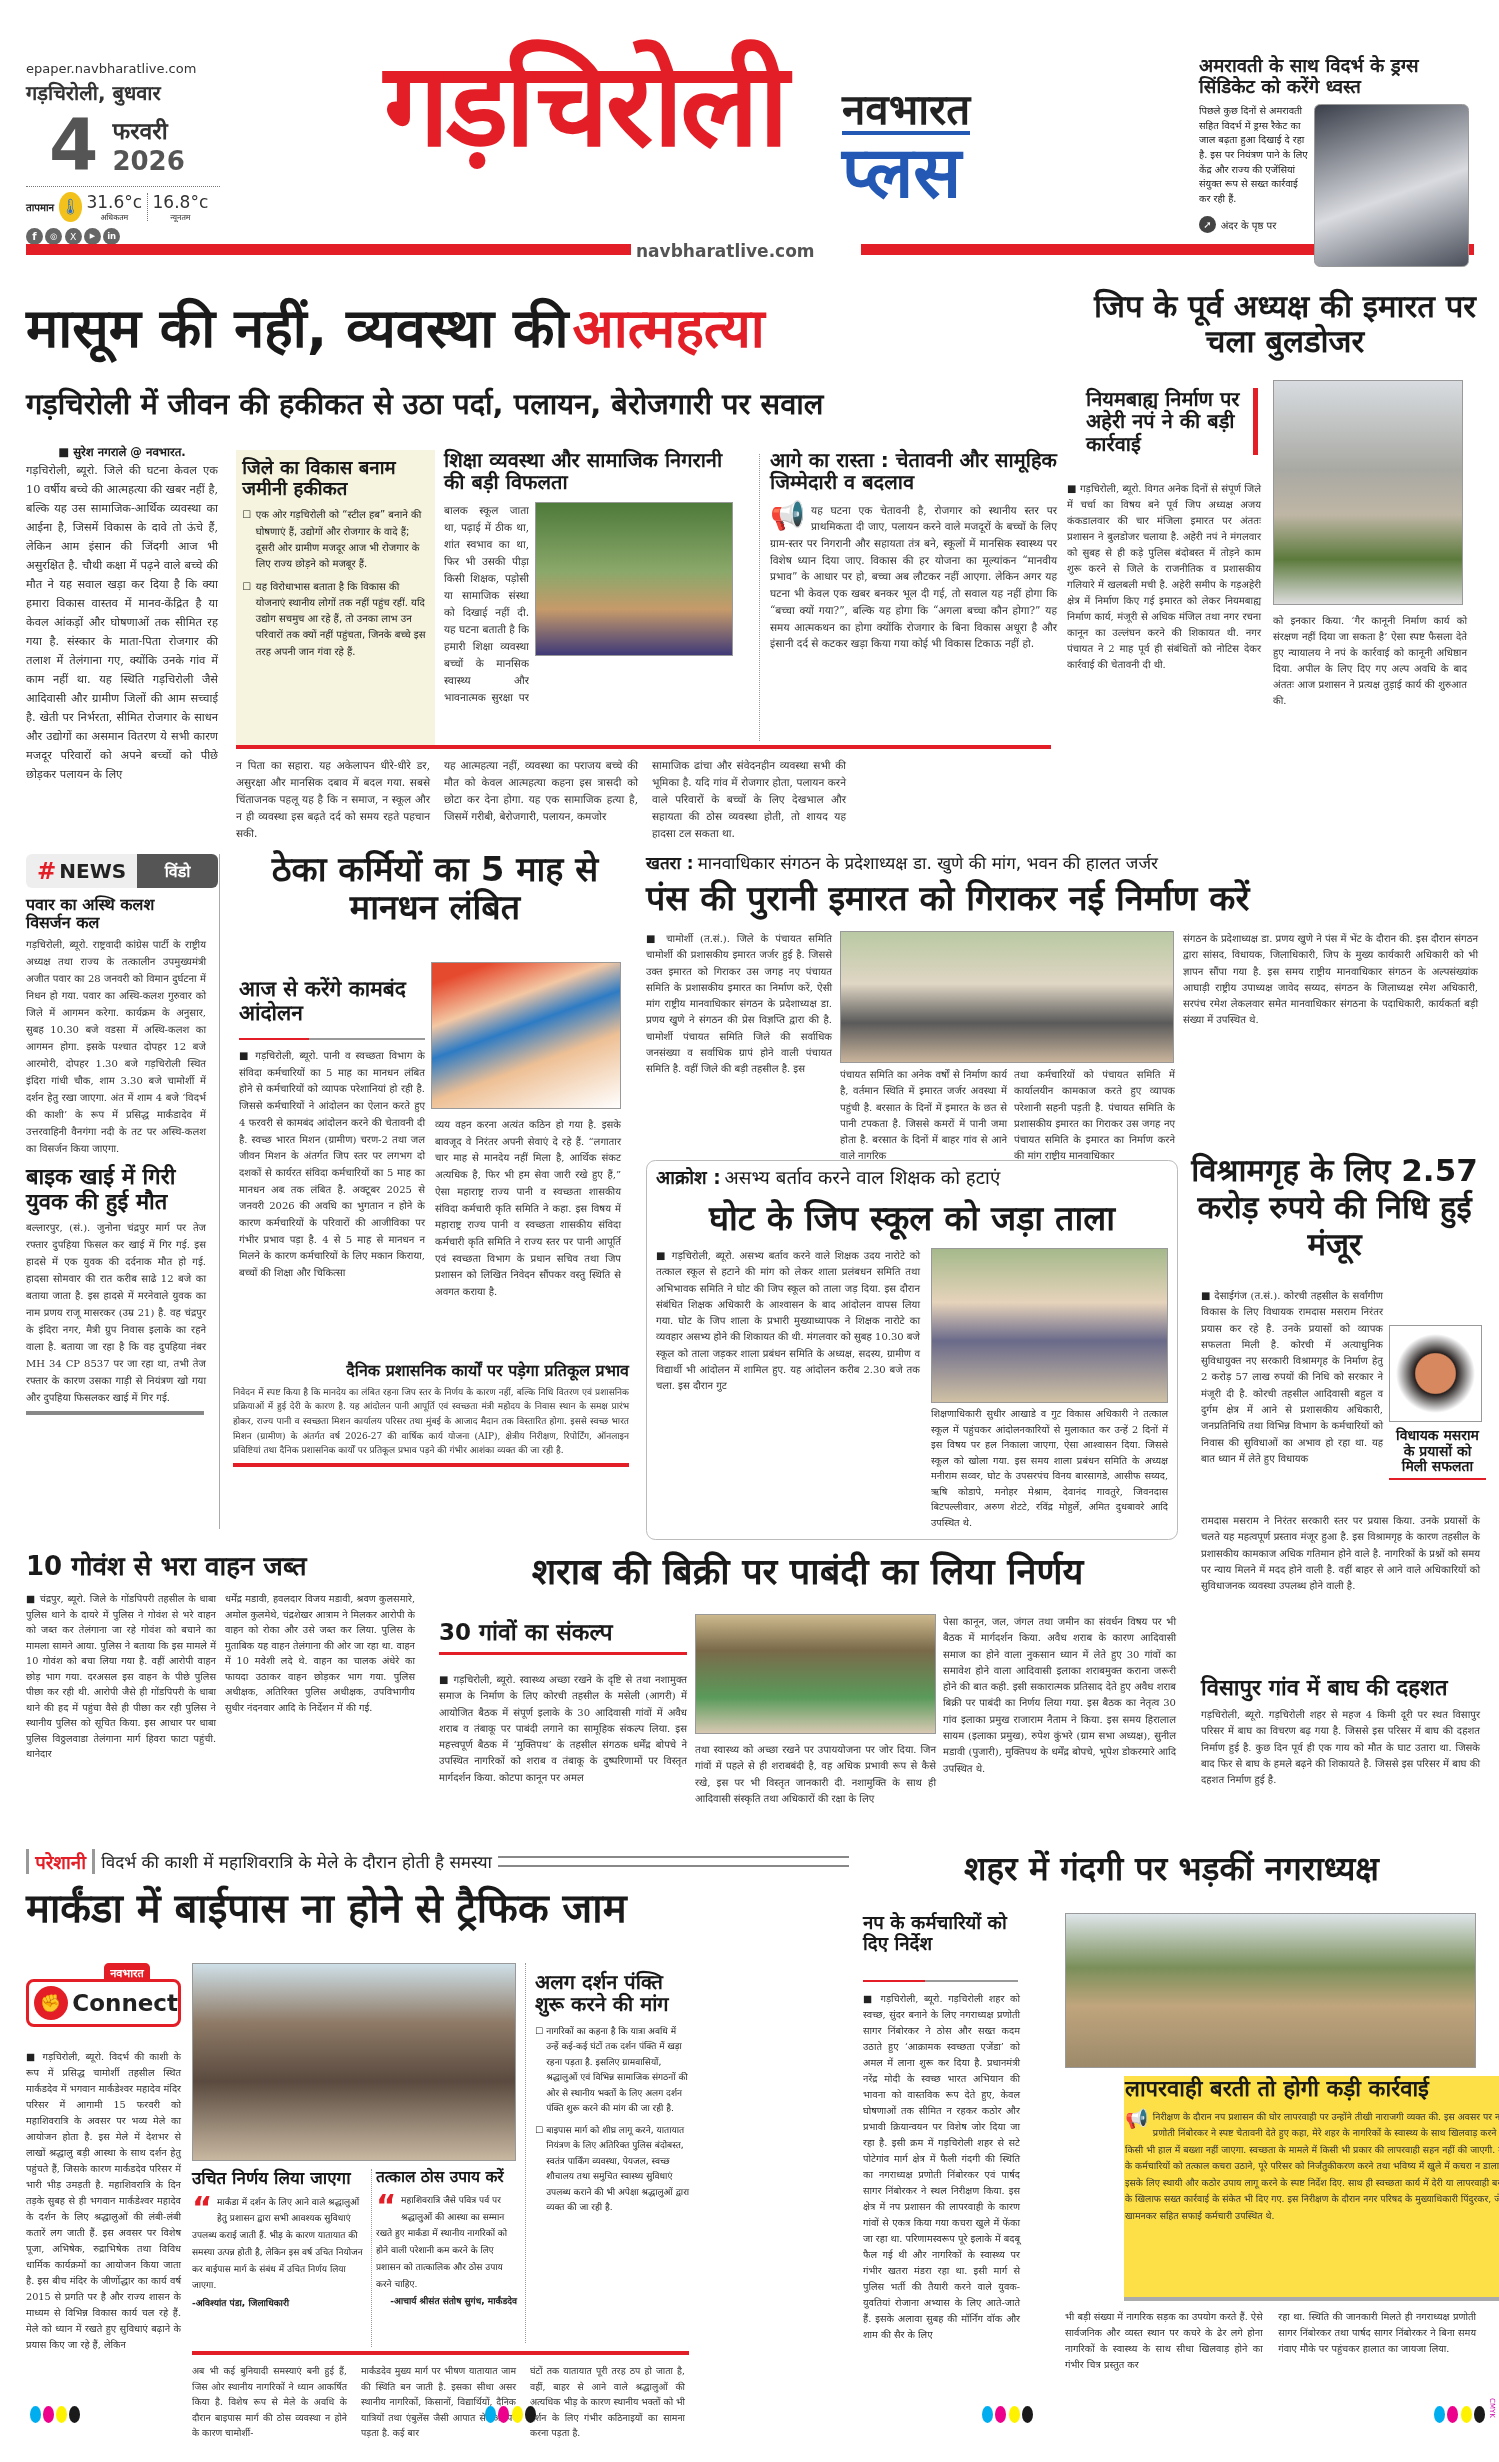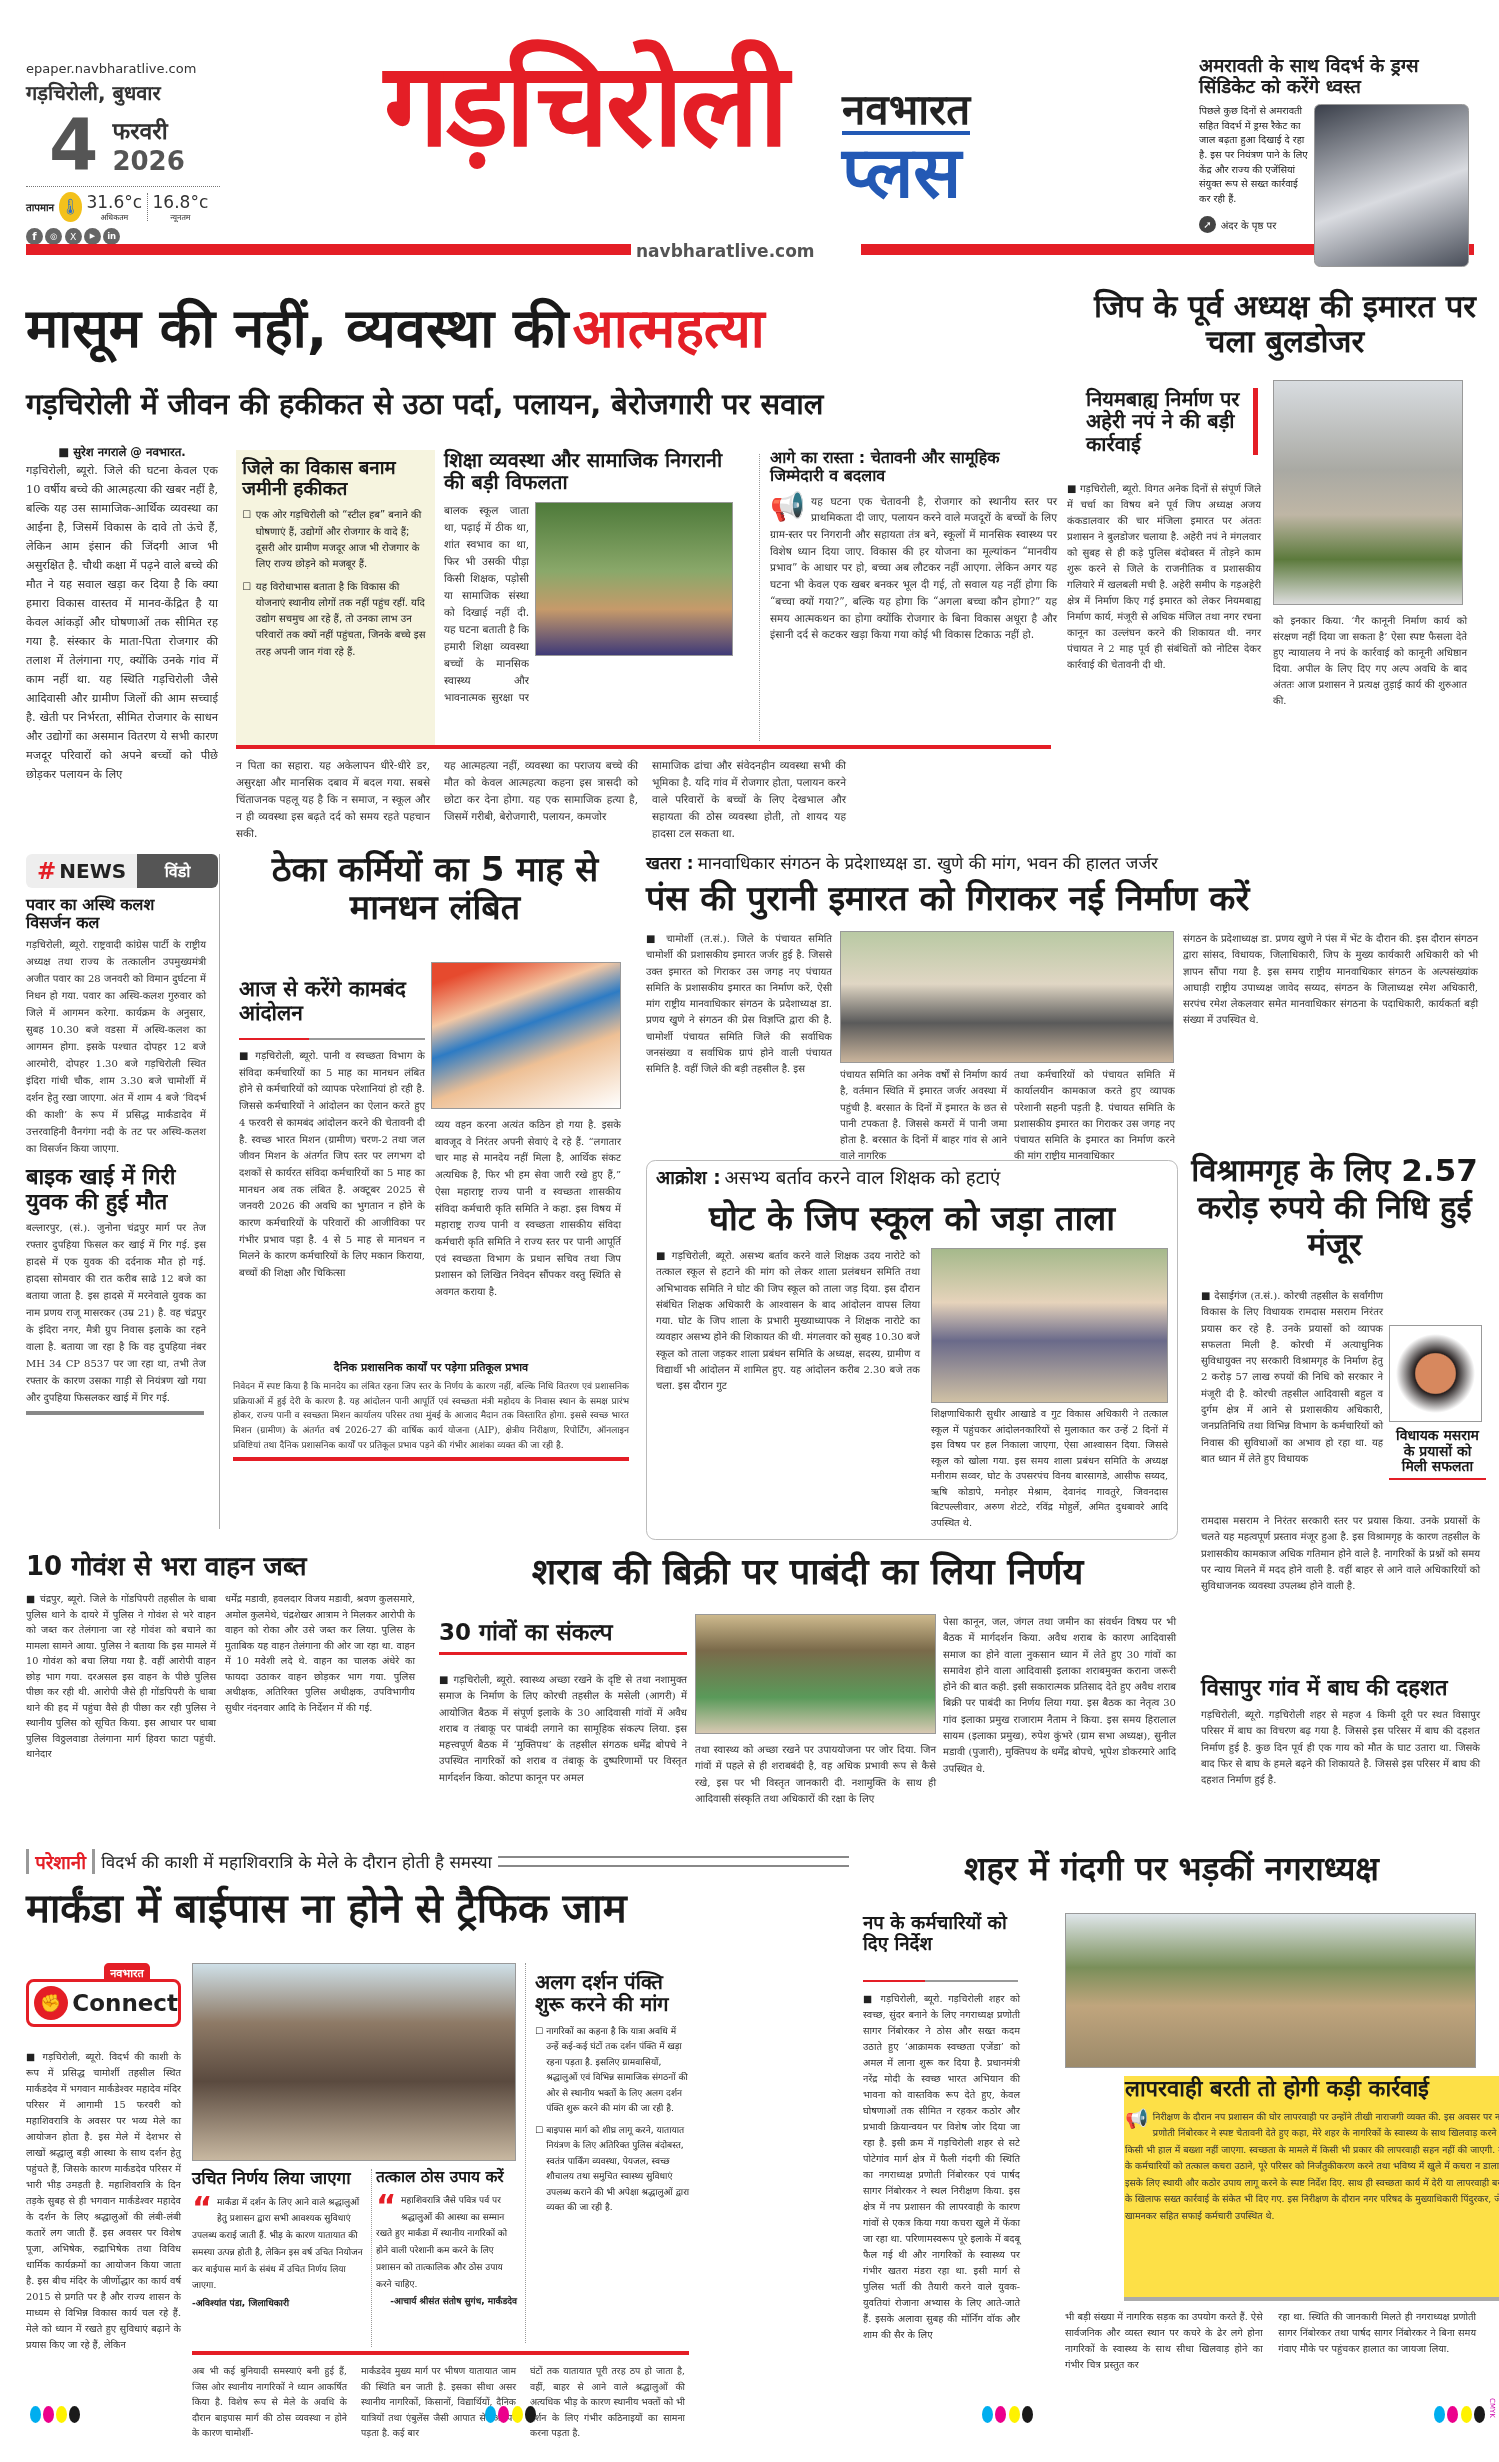--- a/index.html
+++ b/index.html
@@ -101,21 +101,21 @@
 
 <div class="abs" style="left:444px;top:449px;width:303px">
   <div class="hd" style="font-size:20px">शिक्षा व्यवस्था और सामाजिक निगरानी की बड़ी विफलता</div>
   <div style="display:flex;gap:6.2px;margin-top:7.8px">
     <div class="txt" style="font-size:10.5px;line-height:17px;width:85px;height:202px;overflow:hidden">बालक स्कूल जाता था, पढ़ाई में ठीक था, शांत स्वभाव का था, फिर भी उसकी पीड़ा किसी शिक्षक, पड़ोसी या सामाजिक संस्था को दिखाई नहीं दी. यह घटना बताती है कि हमारी शिक्षा व्यवस्था बच्चों के मानसिक स्वास्थ्य और भावनात्मक सुरक्षा पर कितना कम ध्यान देती है. स्कूल केवल पाठ्यक्रम तक सीमित रह गया है, जबकि उसे बच्चों के जीवन का सुरक्षा कवच होना चाहिए.</div>
     <div class="photo" style="width:198px;height:154px;background:linear-gradient(180deg,#4e7a3a,#8aa86a 45%,#c69a6a 70%,#3f3a78)"></div>
   </div>
 </div>
 <div class="abs col-sep" style="left:759px;top:454px;height:287px"></div>
 <div class="abs" style="left:770px;top:449px;width:287px">
-  <div class="hd" style="font-size:16px">आगे का रास्ता : चेतावनी और सामूहिक जिम्मेदारी व बदलाव</div>
+  <div class="hd" style="font-size:20px">आगे का रास्ता : चेतावनी और सामूहिक जिम्मेदारी व बदलाव</div>
   <div style="margin-top:7.8px;position:relative">
     <span style="float:left;color:#e41e26;font-size:28px;line-height:28px;margin-right:6.2px">📢</span>
     <div class="txt" style="font-size:10.5px;line-height:16.7px">यह घटना एक चेतावनी है, रोजगार को स्थानीय स्तर पर प्राथमिकता दी जाए, पलायन करने वाले मजदूरों के बच्चों के लिए ग्राम-स्तर पर निगरानी और सहायता तंत्र बने, स्कूलों में मानसिक स्वास्थ्य पर विशेष ध्यान दिया जाए. विकास की हर योजना का मूल्यांकन “मानवीय प्रभाव” के आधार पर हो, बच्चा अब लौटकर नहीं आएगा. लेकिन अगर यह घटना भी केवल एक खबर बनकर भूल दी गई, तो सवाल यह नहीं होगा कि “बच्चा क्यों गया?”, बल्कि यह होगा कि “अगला बच्चा कौन होगा?” यह समय आत्मकथन का होगा क्योंकि रोजगार के बिना विकास अधूरा है और इंसानी दर्द से कटकर खड़ा किया गया कोई भी विकास टिकाऊ नहीं हो.</div>
   </div>
 </div>
 
 <div class="abs" style="left:236px;top:757px;width:815px;display:flex;gap:14px">
   <div class="txt" style="font-size:10.5px;line-height:17px;width:194px">न पिता का सहारा. यह अकेलापन धीरे-धीरे डर, असुरक्षा और मानसिक दबाव में बदल गया. सबसे चिंताजनक पहलू यह है कि न समाज, न स्कूल और न ही व्यवस्था इस बढ़ते दर्द को समय रहते पहचान सकी.</div>
   <div class="txt" style="font-size:10.5px;line-height:17px;width:194px">यह आत्महत्या नहीं, व्यवस्था का पराजय बच्चे की मौत को केवल आत्महत्या कहना इस त्रासदी को छोटा कर देना होगा. यह एक सामाजिक हत्या है, जिसमें गरीबी, बेरोजगारी, पलायन, कमजोर</div>
   <div class="txt" style="font-size:10.5px;line-height:17px;width:194px">सामाजिक ढांचा और संवेदनहीन व्यवस्था सभी की भूमिका है. यदि गांव में रोजगार होता, पलायन करने वाले परिवारों के बच्चों के लिए देखभाल और सहायता की ठोस व्यवस्था होती, तो शायद यह हादसा टल सकता था.</div>
@@ -146,21 +146,21 @@
 
 <div class="abs hd" style="left:233px;top:850px;width:404px;font-size:34px;text-align:center">ठेका कर्मियों का 5 माह से मानधन लंबित</div>
 <div class="abs hd" style="left:239px;top:978px;width:178px;font-size:21px">आज से करेंगे कामबंद आंदोलन</div>
 <div class="abs" style="left:239px;top:1038px;width:186px;height:2.3px;background:#999">
     <div style="width:70px;height:2.3px;background:#e41e26"></div>
   </div>
 <div class="abs photo" style="left:431px;top:962px;width:190px;height:147px;background:linear-gradient(160deg,#e64a2e 10%,#f3c7a3 30%,#2d7bc4 45%,#eec095 65%,#fff)"></div>
 <div class="abs txt" style="left:239px;top:1048px;width:186px;font-size:10px;line-height:16.7px"><span class="bullet"></span><span>गड़चिरोली, ब्यूरो. पानी व स्वच्छता विभाग के संविदा कर्मचारियों का 5 माह का मानधन लंबित होने से कर्मचारियों को व्यापक परेशानियां हो रही है. जिससे कर्मचारियों ने आंदोलन का ऐलान करते हुए 4 फरवरी से कामबंद आंदोलन करने की चेतावनी दी है. स्वच्छ भारत मिशन (ग्रामीण) चरण-2 तथा जल जीवन मिशन के अंतर्गत जिप स्तर पर लगभग दो दशकों से कार्यरत संविदा कर्मचारियों का 5 माह का मानधन अब तक लंबित है. अक्टूबर 2025 से जनवरी 2026 की अवधि का भुगतान न होने के कारण कर्मचारियों के परिवारों की आजीविका पर गंभीर प्रभाव पड़ा है. 4 से 5 माह से मानधन न मिलने के कारण कर्मचारियों के लिए मकान किराया, बच्चों की शिक्षा और चिकित्सा</span></div>
 <div class="abs txt" style="left:435px;top:1117px;width:186px;font-size:10px;line-height:16.7px">व्यय वहन करना अत्यंत कठिन हो गया है. इसके बावजूद वे निरंतर अपनी सेवाएं दे रहे हैं. “लगातार चार माह से मानदेय नहीं मिला है, आर्थिक संकट अत्यधिक है, फिर भी हम सेवा जारी रखे हुए हैं,” ऐसा महाराष्ट्र राज्य पानी व स्वच्छता शासकीय संविदा कर्मचारी कृति समिति ने कहा. इस विषय में महाराष्ट्र राज्य पानी व स्वच्छता शासकीय संविदा कर्मचारी कृति समिति ने राज्य स्तर पर पानी आपूर्ति एवं स्वच्छता विभाग के प्रधान सचिव तथा जिप प्रशासन को लिखित निवेदन सौंपकर वस्तु स्थिति से अवगत कराया है.</div>
 <div class="abs" style="left:233px;top:1362px;width:396px">
-  <div class="hd" style="font-size:11px;text-align:center">दैनिक प्रशासनिक कार्यों पर पड़ेगा प्रतिकूल प्रभाव</div>
+  <div class="hd" style="font-size:16px;text-align:right">दैनिक प्रशासनिक कार्यों पर पड़ेगा प्रतिकूल प्रभाव</div>
   <div class="txt" style="font-size:9px;line-height:14.7px;margin-top:4.7px">निवेदन में स्पष्ट किया है कि मानदेय का लंबित रहना जिप स्तर के निर्णय के कारण नहीं, बल्कि निधि वितरण एवं प्रशासनिक प्रक्रियाओं में हुई देरी के कारण है. यह आंदोलन पानी आपूर्ति एवं स्वच्छता मंत्री महोदय के निवास स्थान के समक्ष प्रारंभ होकर, राज्य पानी व स्वच्छता मिशन कार्यालय परिसर तथा मुंबई के आजाद मैदान तक विस्तारित होगा. इससे स्वच्छ भारत मिशन (ग्रामीण) के अंतर्गत वर्ष 2026-27 की वार्षिक कार्य योजना (AIP), क्षेत्रीय निरीक्षण, रिपोर्टिंग, ऑनलाइन प्रविष्टियां तथा दैनिक प्रशासनिक कार्यों पर प्रतिकूल प्रभाव पड़ने की गंभीर आशंका व्यक्त की जा रही है.</div>
   <div class="rule-red" style="height:3.9px;margin-top:4.7px"></div>
 </div>
 
 <div class="abs" style="left:646px;top:854px;width:834px;white-space:nowrap">
   <span class="red hd" style="font-size:17px">खतरा :</span>
   <span class="hd" style="font-size:17px;font-weight:normal">मानवाधिकार संगठन के प्रदेशाध्यक्ष डा. खुणे की मांग, भवन की हालत जर्जर</span>
 </div>
 <div class="abs hd" style="left:646px;top:879px;width:838px;font-size:34px;white-space:nowrap">पंस की पुरानी इमारत को गिराकर नई निर्माण करें</div>
 <div class="abs txt" style="left:646px;top:931px;width:186px;font-size:10px;line-height:16.3px"><span class="bullet"></span><span>चामोर्शी (त.सं.). जिले के पंचायत समिति चामोर्शी की प्रशासकीय इमारत जर्जर हुई है. जिससे उक्त इमारत को गिराकर उस जगह नए पंचायत समिति के प्रशासकीय इमारत का निर्माण करें, ऐसी मांग राष्ट्रीय मानवाधिकार संगठन के प्रदेशाध्यक्ष डा. प्रणय खुणे ने संगठन की प्रेस विज्ञप्ति द्वारा की है. चामोर्शी पंचायत समिति जिले की सर्वाधिक जनसंख्या व सर्वाधिक ग्रापं होने वाली पंचायत समिति है. वहीं जिले की बड़ी तहसील है. इस</span></div>

